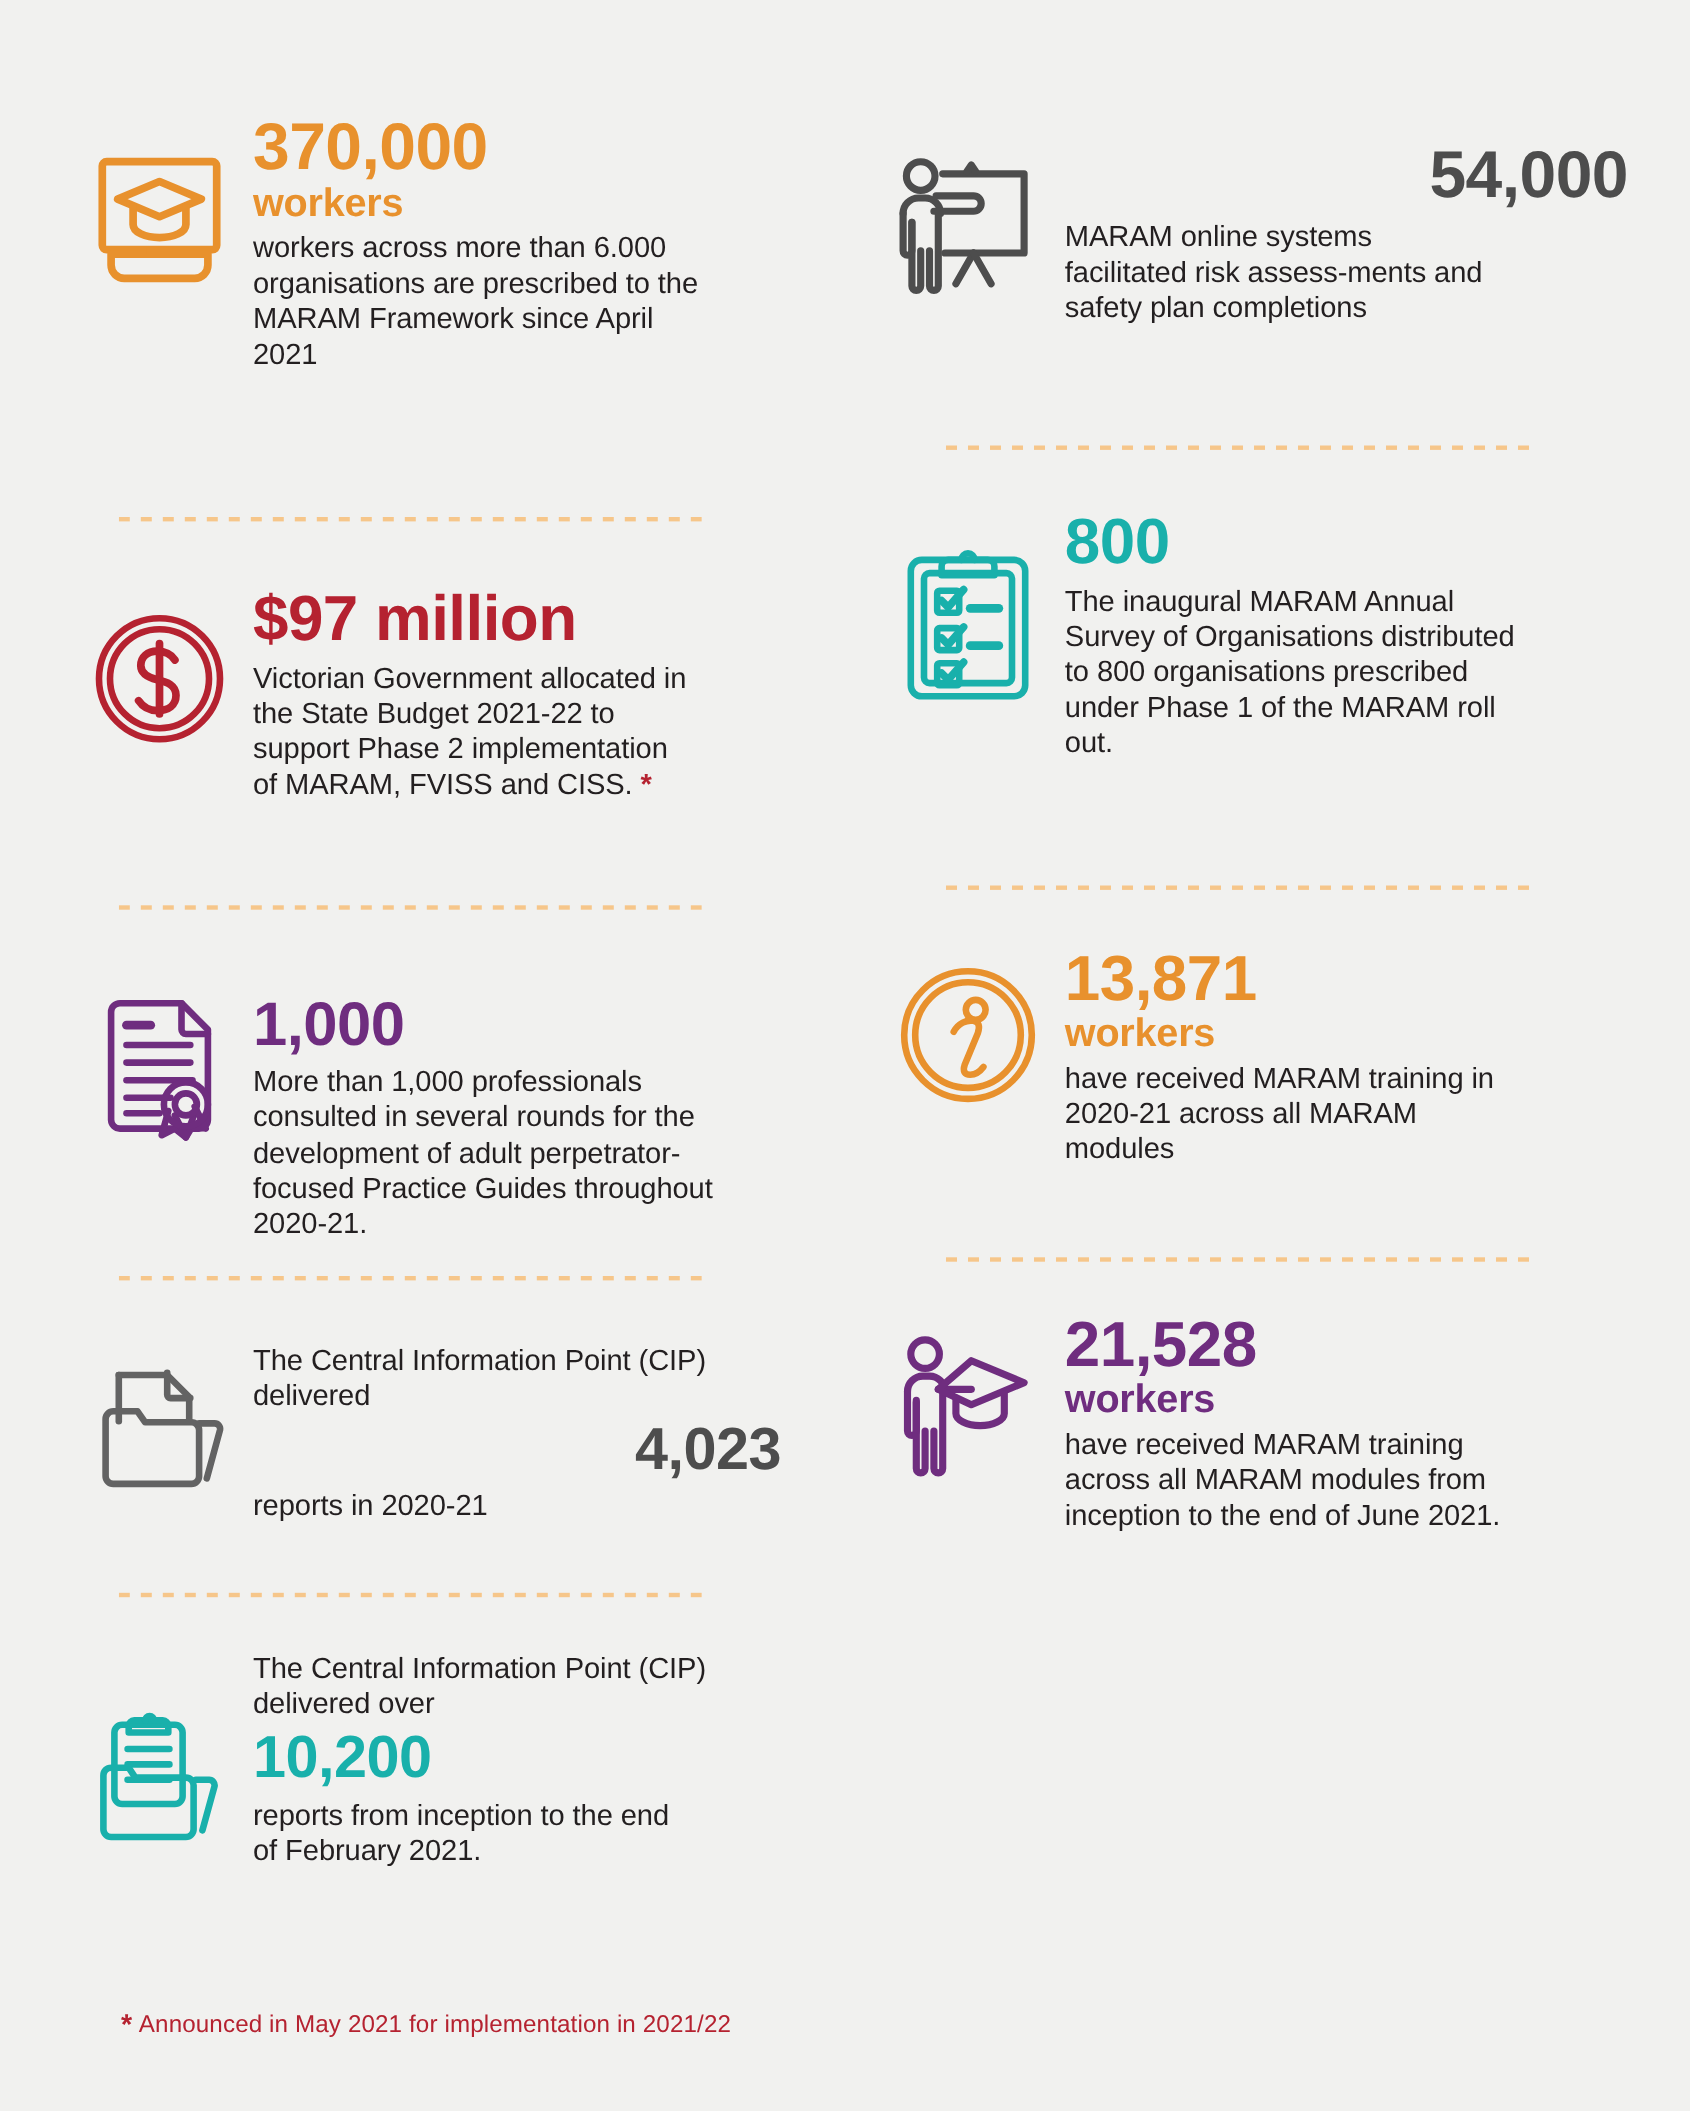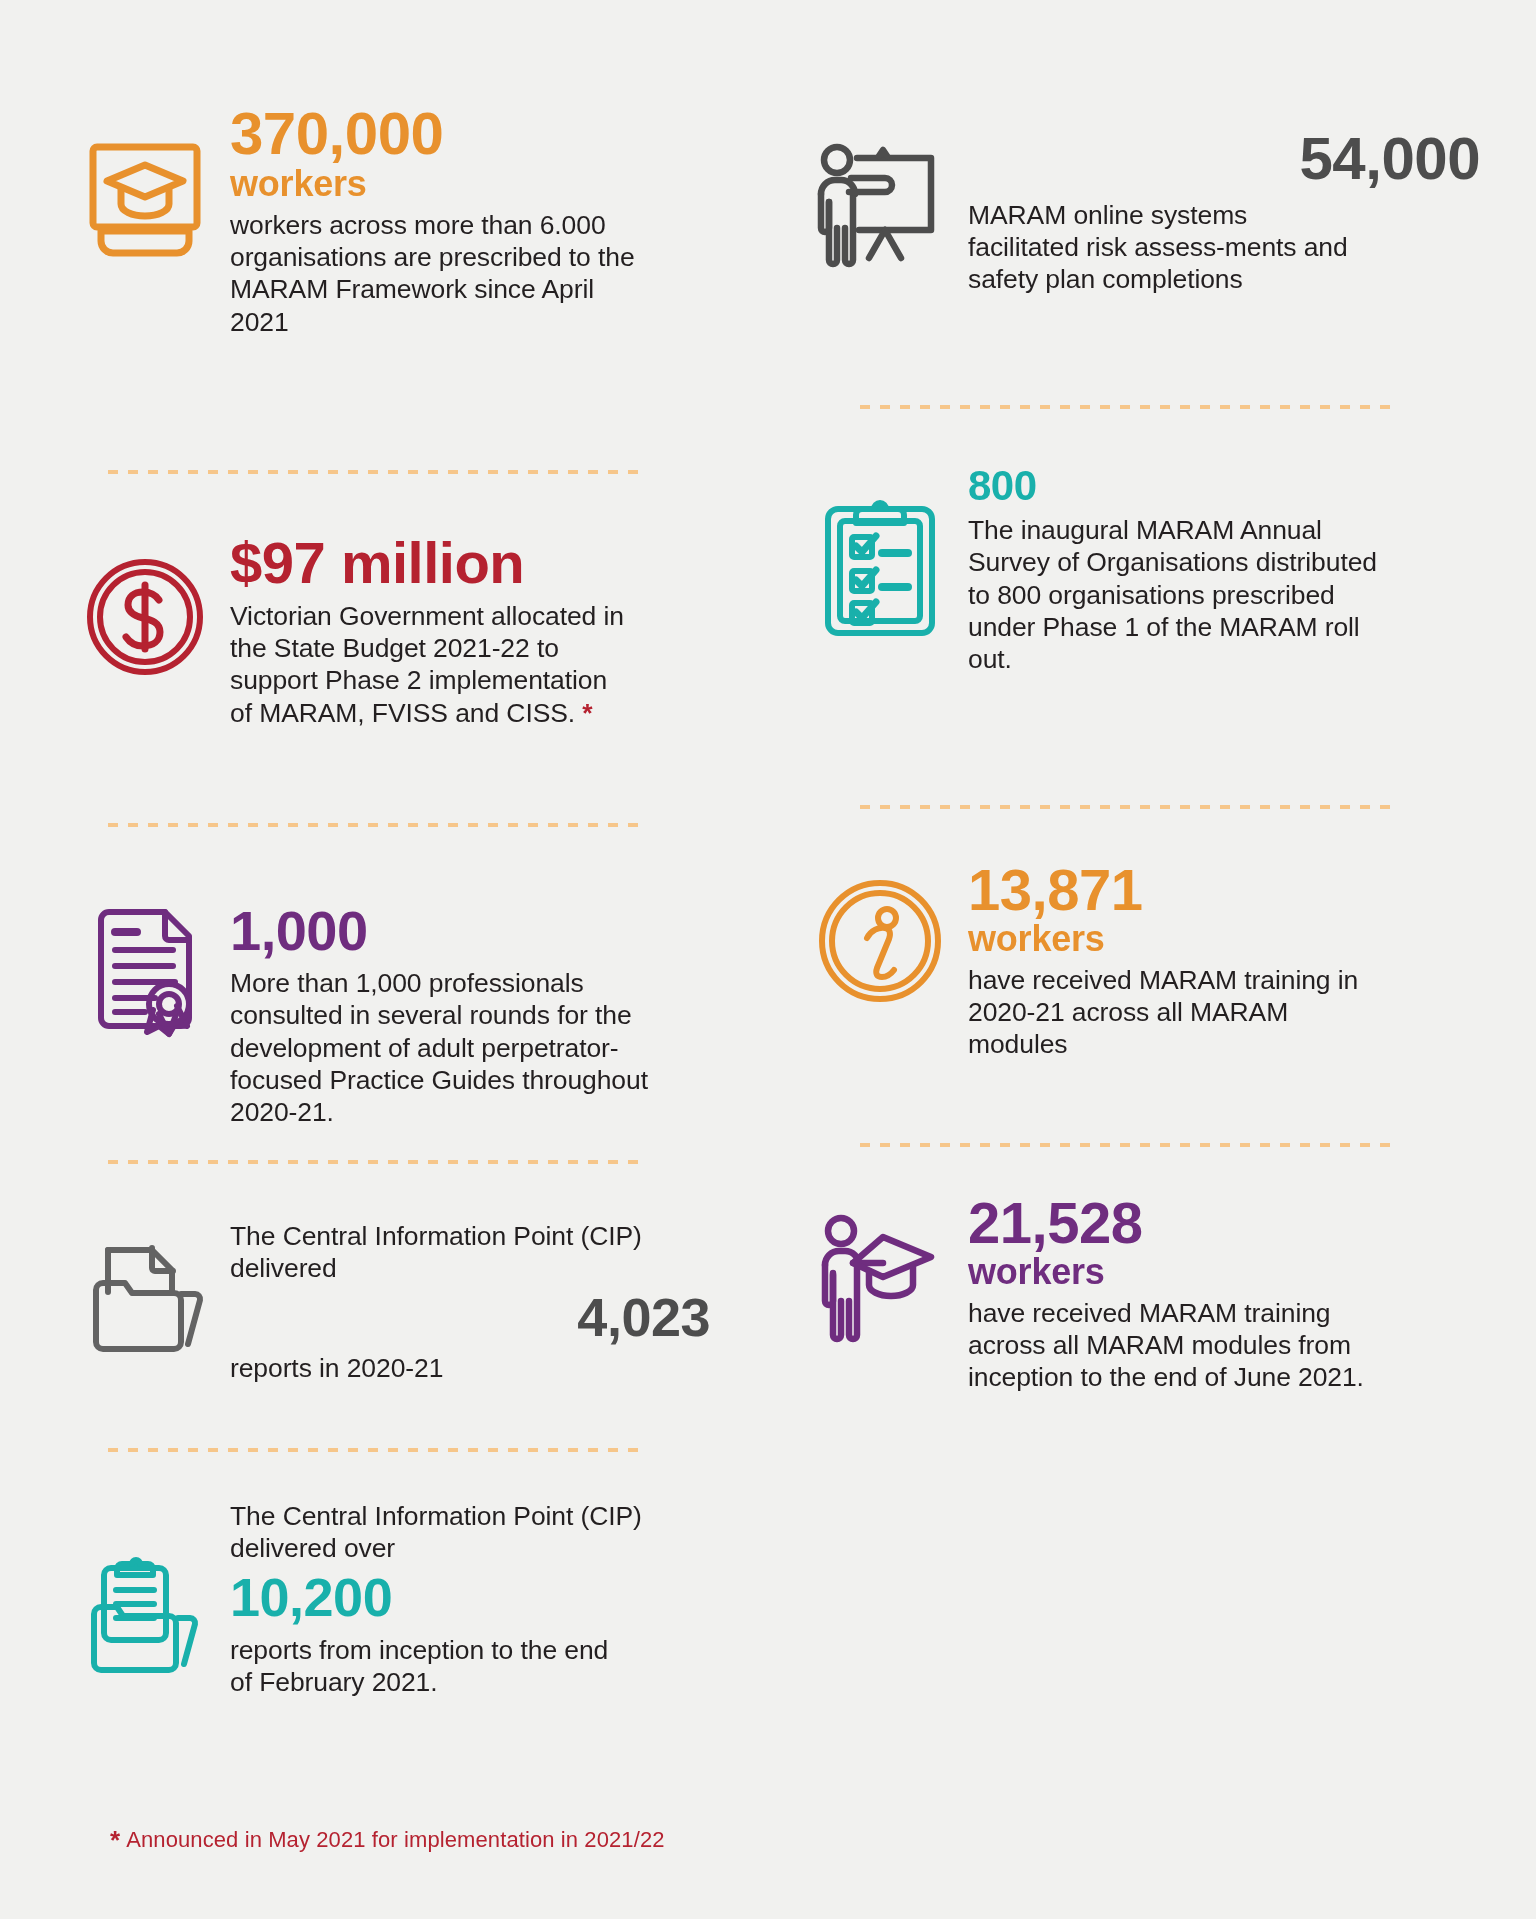--- a/index.html
+++ b/index.html
@@ -206,21 +206,21 @@
         <path d="M46 63 l6 6 l14 -16" stroke-width="7"></path>
         <path d="M72 70 h26" stroke-width="8"></path>
         <rect x="42" y="88" width="20" height="20" rx="2"></rect>
         <path d="M46 97 l6 6 l14 -16" stroke-width="7"></path>
         <path d="M72 104 h26" stroke-width="8"></path>
         <rect x="42" y="120" width="20" height="20" rx="2"></rect>
         <path d="M46 129 l6 6 l14 -16" stroke-width="7"></path>
       </svg>
     </div>
     <div class="txt" style="padding-left:8px;">
-      <div class="big c-teal" style="font-size:42px;margin-bottom:8px;">800</div>
+      <div class="big c-teal" style="font-size:58px;margin-bottom:8px;">800</div>
       <div class="body" style="max-width:410px;">The inaugural MARAM Annual Survey of Organisations distributed to 800 organisations prescribed under Phase 1 of the MARAM roll out.</div>
     </div>
   </div>
 
   <div class="divider" style="left:860px;top:805px;width:530px;"></div>
 
   <div class="stat" style="left:800px;top:862px;width:680px;">
     <div class="icon-wrap" style="width:160px;padding-top:14px;">
       <svg width="130" height="130" viewBox="0 0 130 130" fill="none" stroke="#e8912d" stroke-width="6" stroke-linecap="round" stroke-linejoin="round">
         <circle cx="65" cy="65" r="58"></circle>

